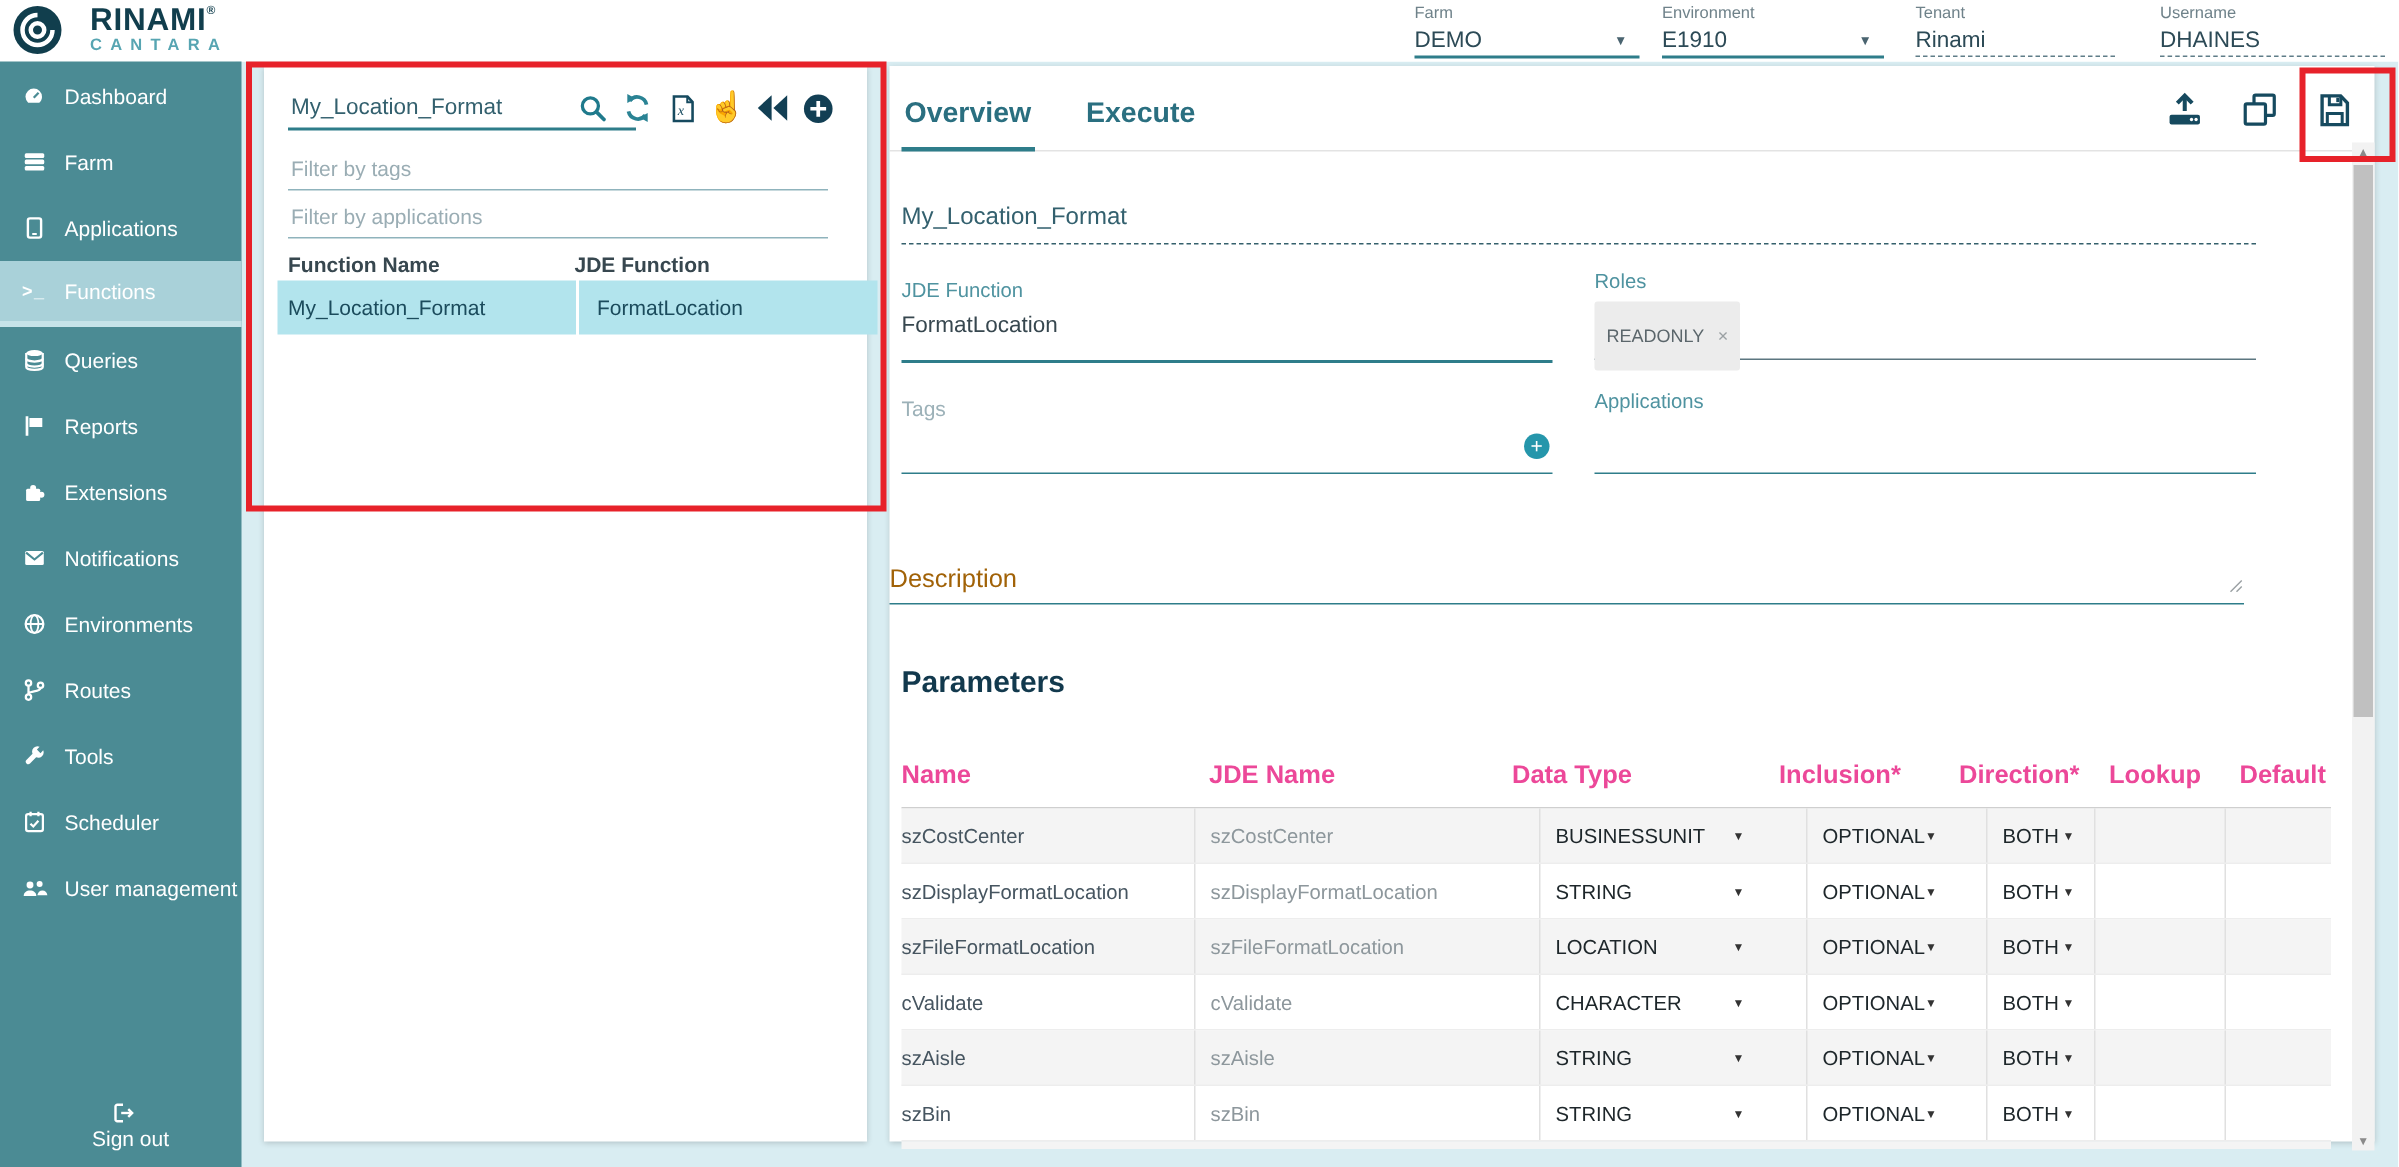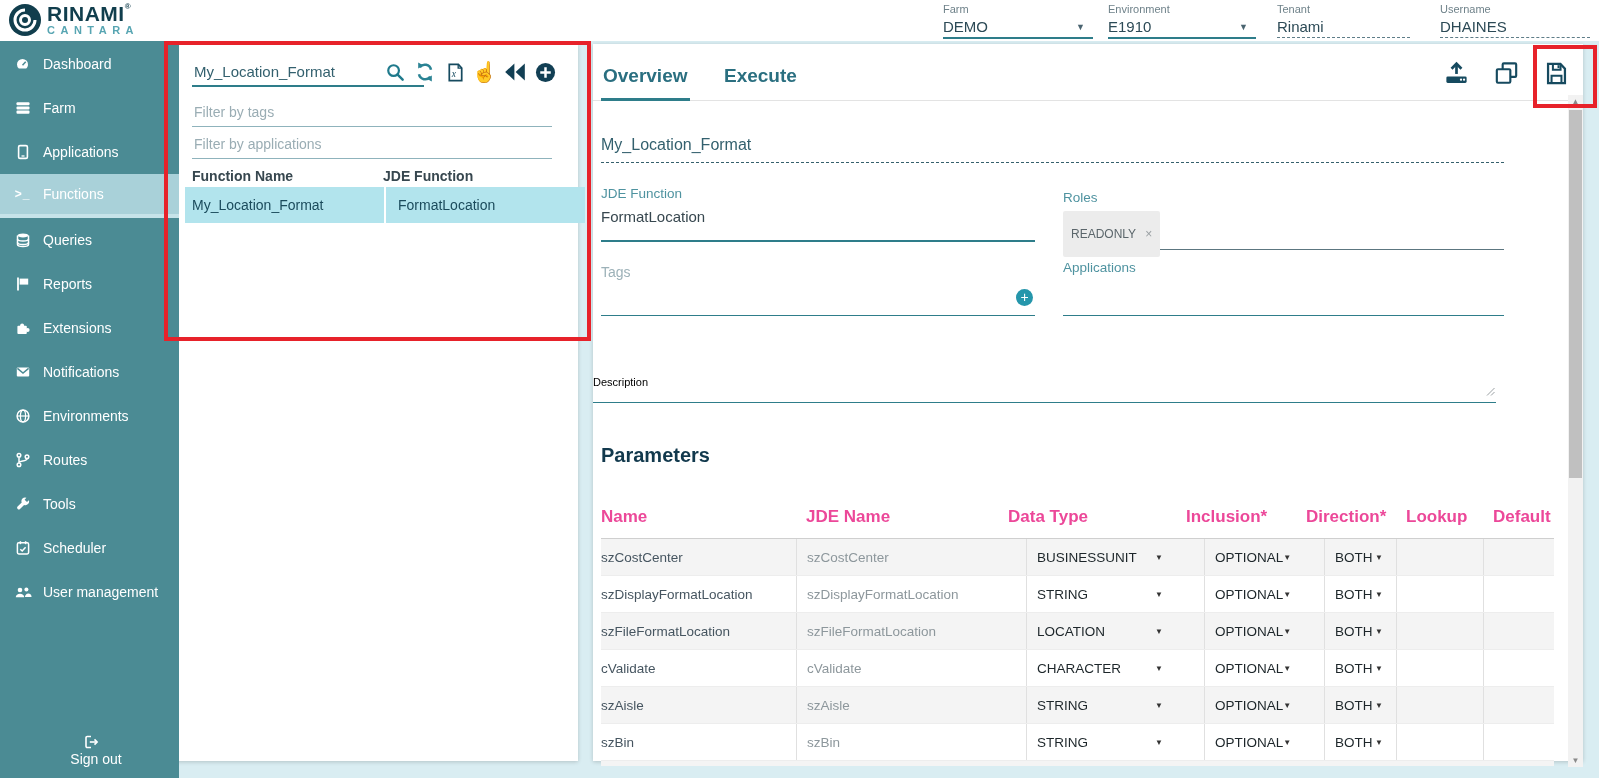--- a/index.html
+++ b/index.html
@@ -1,41 +1,41 @@
 <!DOCTYPE html>
 <html><head>
 <meta charset="utf-8">
 <style>
   html,body{margin:0;padding:0;}
   body{font-family:"Liberation Sans",sans-serif;background:#fff;}
   .app{position:relative;width:1599px;height:778px;overflow:hidden;background:#fff;}
 
   
   .topbar{position:absolute;top:0;left:0;width:1599px;height:41px;background:#fff;z-index:5;}
-  .logo{position:absolute;left:8px;top:3px;display:flex;align-items:flex-start;}
+  .logo{position:absolute;left:8px;top:3px;display:flex;align-items:flex-start;gap:13px;}
   .logo-text{margin-left:5px;line-height:1;}
   .brand{font-size:21px;font-weight:800;color:#113e4d;letter-spacing:.5px;}
   .brand sup{font-size:8px;vertical-align:top;}
   .brand-sub{font-size:11px;color:#57a5b2;letter-spacing:5.5px;font-weight:700;margin-top:1px;}
   .ctx{position:absolute;top:3px;height:36px;}
   .ctx .lbl{font-size:11px;color:#6f828a;}
   .ctx .val{font-size:15px;color:#2c4a56;margin-top:3px;padding-bottom:2px;}
   .ctx.sel .val{border-bottom:2px solid #2e7d8a;}
   .ctx.dash .val{border-bottom:1px dashed #5f7d88;}
   .ctx .car{position:absolute;right:8px;top:19px;font-size:9px;color:#4a6470;}
   .ctx-farm{left:943px;width:150px;}
   .ctx-env{left:1108px;width:148px;}
   .ctx-ten{left:1277px;width:133px;}
   .ctx-user{left:1440px;width:150px;}
 
   
   .content-bg{position:absolute;top:41px;left:157px;width:1442px;height:737px;background:#d9edf2;}
 
   
-  .sidebar{position:absolute;top:41px;left:0;width:179px;height:737px;background:#4b8b94;display:flex;flex-direction:column;z-index:6;}
+  .sidebar{position:absolute;top:41px;left:0;width:161px;height:737px;background:#4b8b94;display:flex;flex-direction:column;z-index:6;}
   .nav{padding-top:1px;flex:1 1 auto;}
   .nav-item{height:44px;display:flex;align-items:center;padding-left:13px;color:#fff;font-size:14px;cursor:pointer;}
   .nav-item .nico{width:19px;height:17px;margin-right:11px;display:flex;align-items:center;justify-content:center;flex:0 0 19px;}
   .nav-item.active{background:#a9d1d9;border-bottom:4px solid #c6e3e9;height:40px;}
   .nav-bottom{margin-bottom:2px;flex-direction:column;}
   .term{font-weight:700;font-size:12px;letter-spacing:1px;color:#fff;}
 
   
   .panel-left{position:absolute;left:176px;top:44px;width:402px;height:717px;background:#fff;box-shadow:0 1px 4px rgba(0,0,0,.18);z-index:3;}
   .search-row{position:absolute;left:16px;top:13px;width:370px;height:30px;}
@@ -60,29 +60,29 @@
   .actions{position:absolute;top:14px;right:12px;display:flex;gap:20px;align-items:center;}
   .actions .aic{width:30px;height:30px;display:flex;align-items:center;justify-content:center;cursor:pointer;}
 
   .fld-title{position:absolute;left:8px;top:92px;width:903px;font-size:16px;color:#33606e;padding-bottom:8px;border-bottom:1px dashed #35606c;}
   .col-l{left:8px;width:434px;}
   .col-r{left:470px;width:441px;}
   .fgroup{position:absolute;box-sizing:border-box;}
   .flabel{font-size:13.5px;color:#4f93a0;}
   .fvalue{font-size:15px;color:#37474f;margin-top:7px;}
   .g-jde{top:142px;height:56px;border-bottom:2px solid #2e7d8a;}
-  .g-roles{top:146px;height:60px;border-bottom:1px solid #5c7680;}
+  .g-roles{top:136px;height:60px;border-bottom:1px solid #5c7680;}
   .chip{display:inline-flex;align-items:center;background:#ececec;border-radius:2px;padding:16px 8px;font-size:12px;color:#5b666b;margin-top:6px;}
   .chip .x{margin-left:9px;color:#9aa0a3;font-size:12px;cursor:pointer;}
   .g-tags{top:220px;height:52px;border-bottom:1px solid #2e7d8a;}
   .tags-ph{font-size:14px;color:#9cb1b8;}
   .plus-ic{position:absolute;right:2px;bottom:9px;width:17px;height:17px;border-radius:50%;background:#2596ab;color:#fff;font-size:14px;line-height:17px;text-align:center;cursor:pointer;}
   .g-apps{top:216px;height:56px;border-bottom:1px solid #2e7d8a;}
   .g-desc{top:332px;width:903px;height:27px;border-bottom:1px solid #2e7d8a;}
-  .desc-label{font-size:11px;color:#000000;}
+  .desc-label{font-size:17px;color:#a16207;}
   .resize{position:absolute;right:1px;bottom:2px;}
   .params-title{position:absolute;left:8px;top:400px;font-size:20px;font-weight:700;color:#12394d;}
 
   
   .ptable{position:absolute;left:8px;top:452px;width:953px;}
   .phead,.prow{display:grid;grid-template-columns:195px 202px 178px 120px 100px 87px 71px;}
   .phead{height:42px;align-items:center;border-bottom:1px solid #cfcfcf;font-size:17px;font-weight:700;color:#ec4899;}
   .phead .pc{padding-left:0;}
   .phead .pc+.pc{padding-left:10px;}
   .prow{height:36px;border-bottom:1px solid #ededed;font-size:13.5px;}

